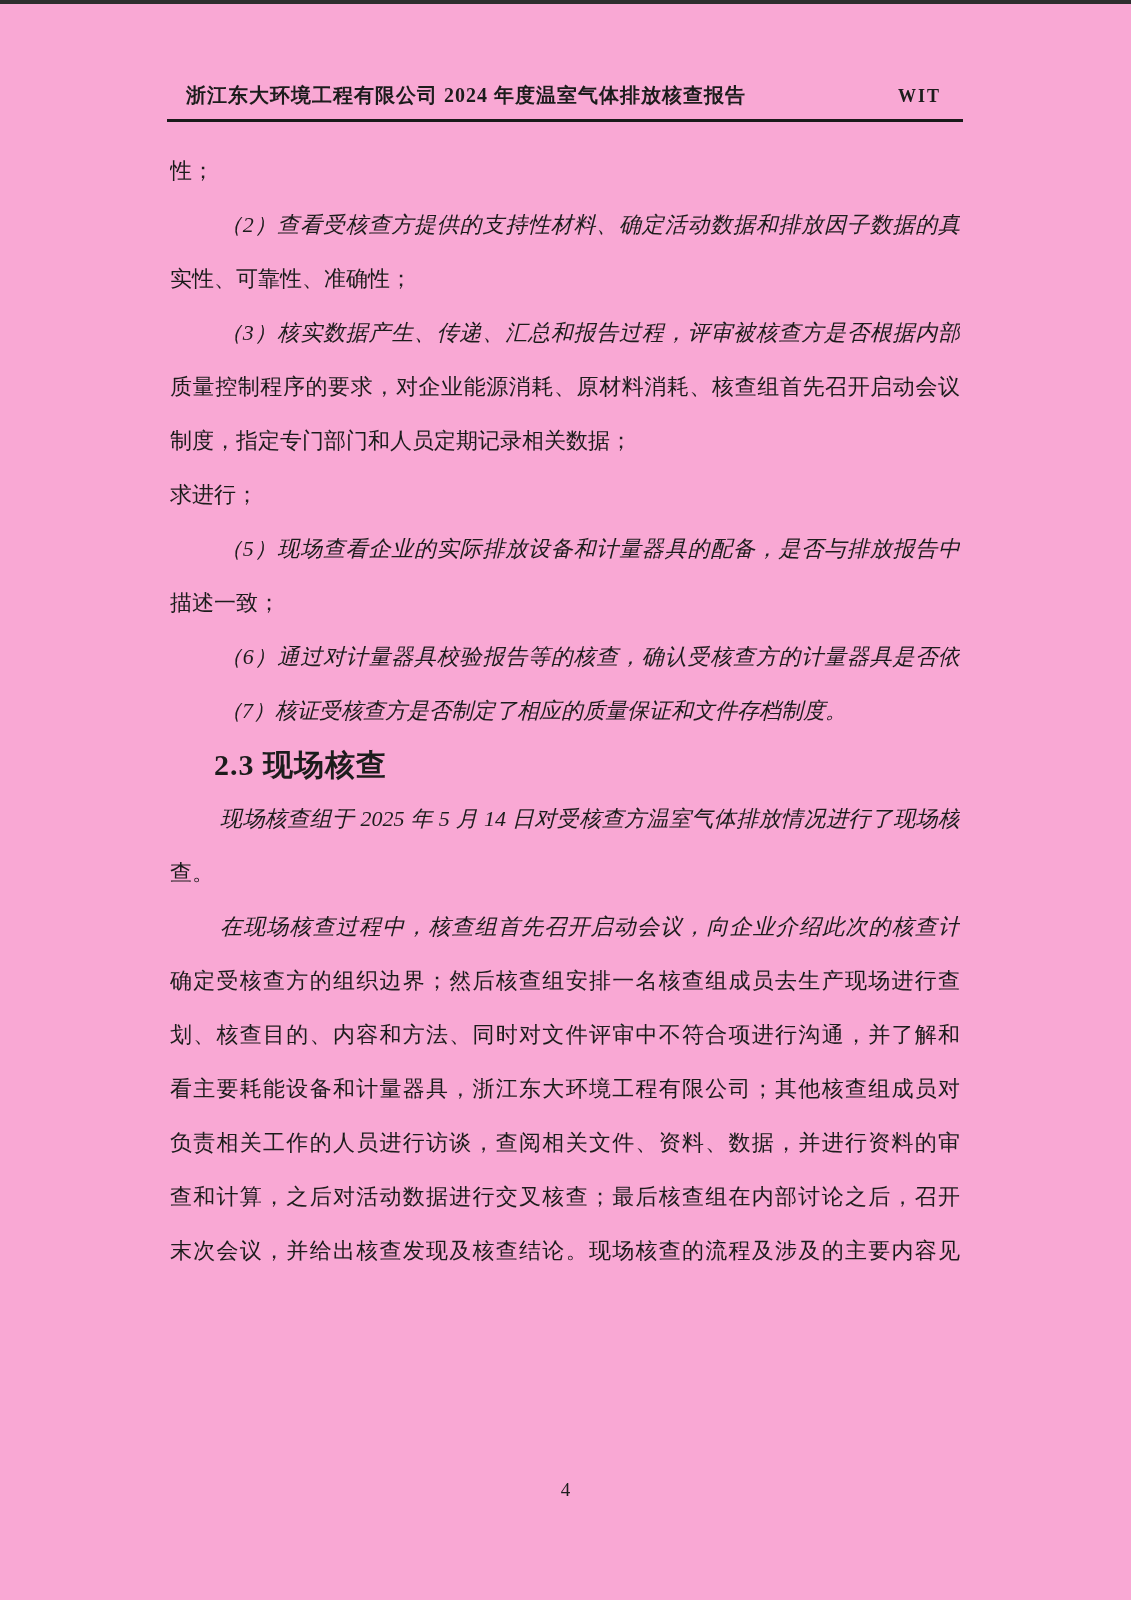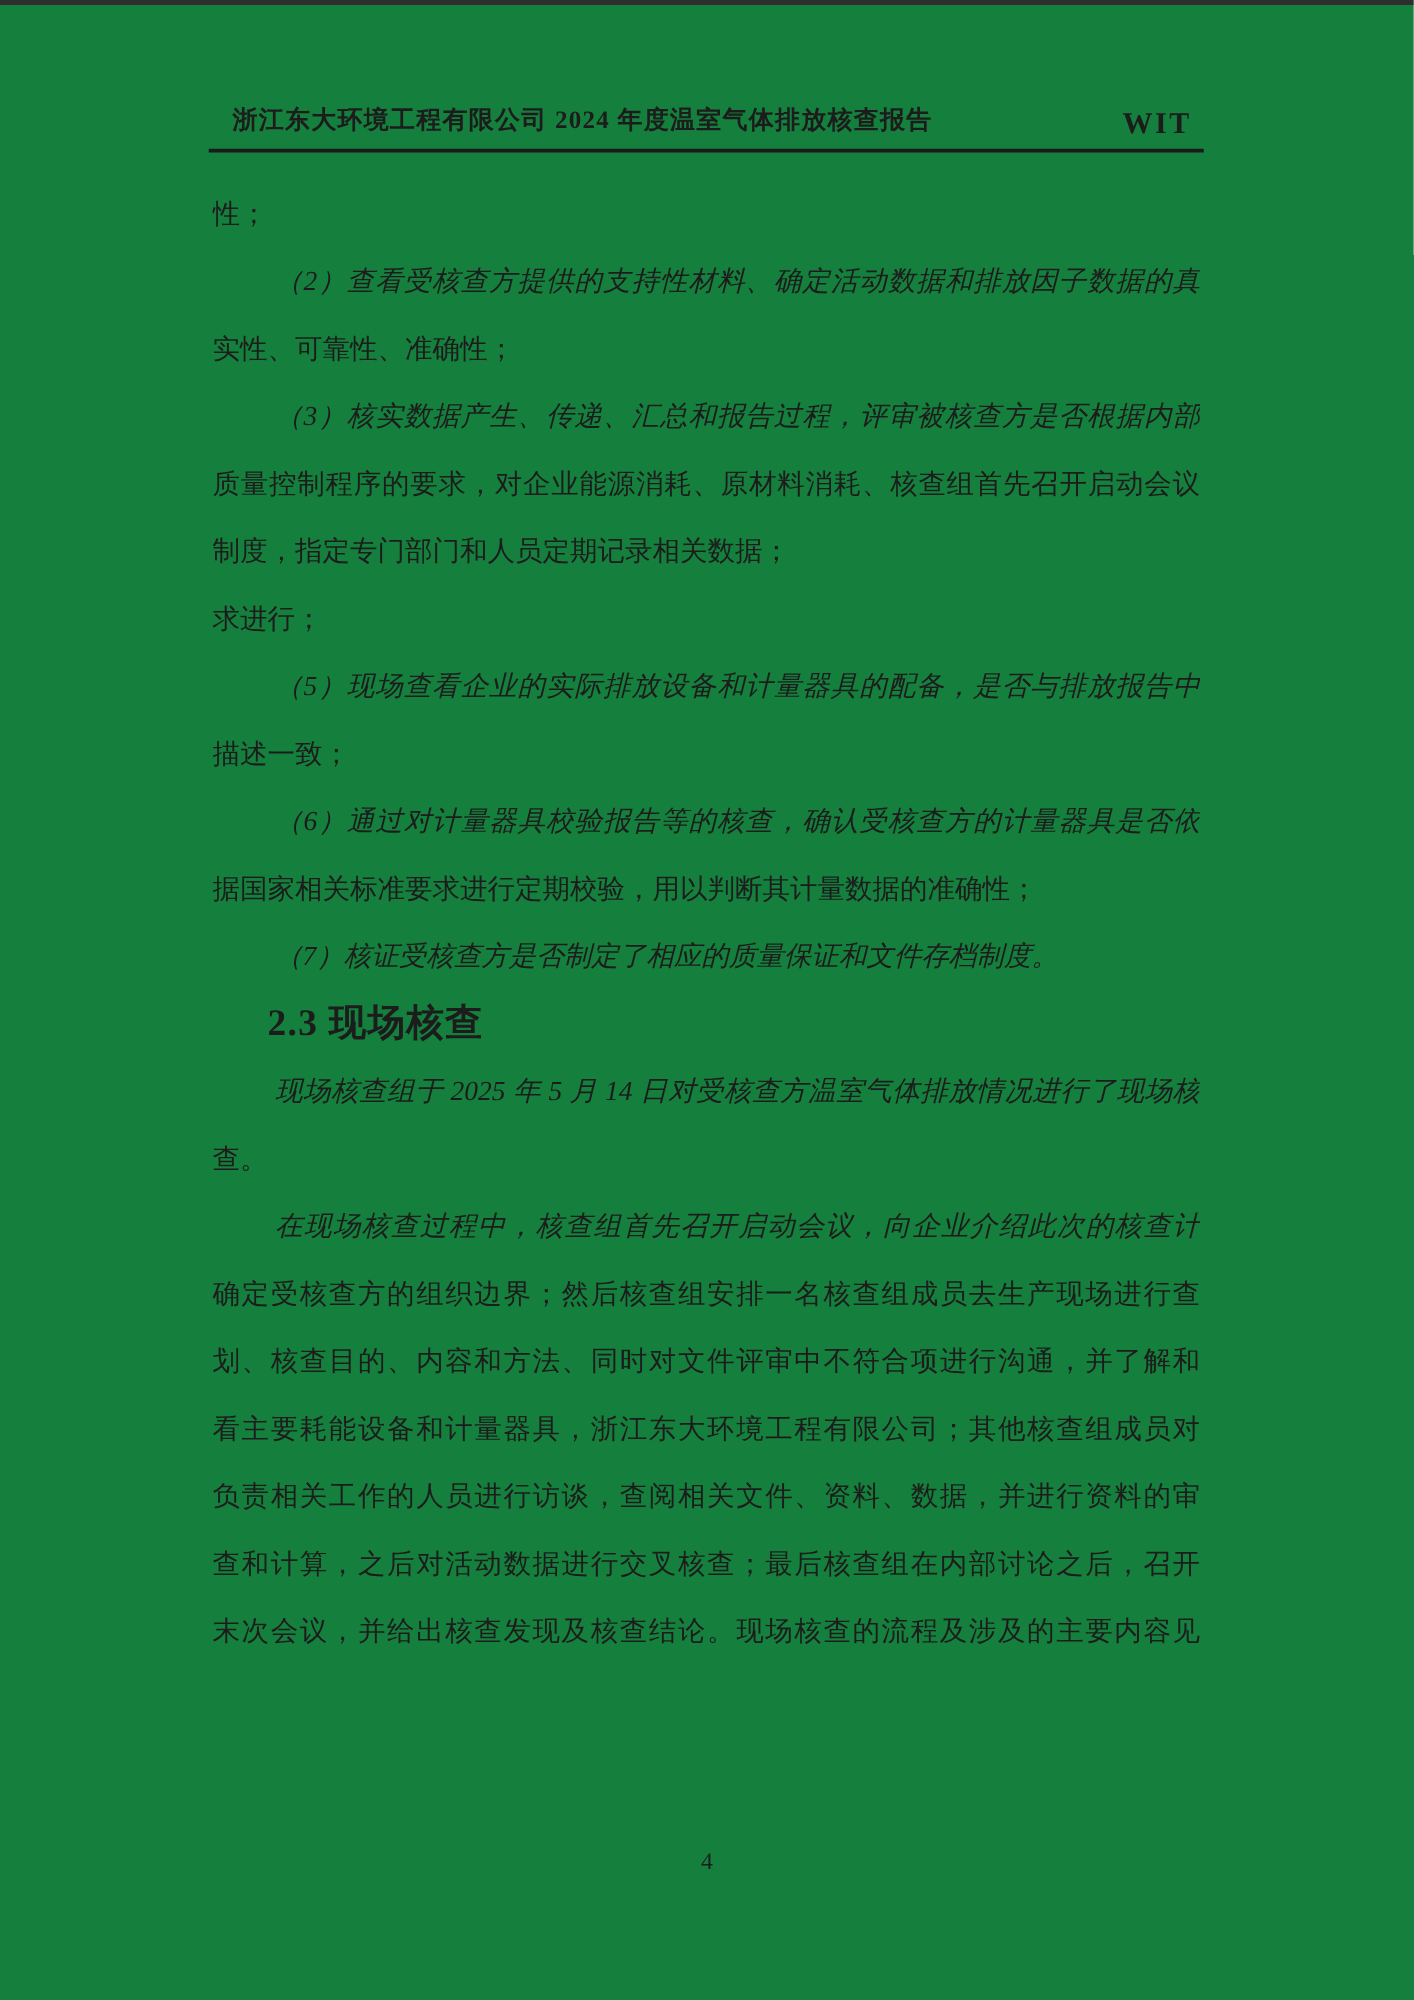--- a/index.html
+++ b/index.html
@@ -1,37 +1,37 @@
 <!DOCTYPE html>
 <html><head>
 <meta charset="utf-8">
 <style>
   html, body { margin: 0; padding: 0; background: #e8e8e8; }
   .page {
     position: relative;
     width: 1131px;
     height: 1600px;
     margin: 0 auto;
-    background: #15803d;
+    background: #f9a8d4;
     overflow: hidden;
     font-family: "Liberation Serif", "DejaVu Serif", serif;
     color: #1c1c1c;
   }
   .scan-edge-top {
     position: absolute; left: 0; top: 0; width: 100%; height: 4px;
     background: #2e2e2e;
   }
   .header-title {
     position: absolute; left: 186px; top: 82px;
     font-size: 20px; font-weight: 700; letter-spacing: 1px;
     white-space: nowrap;
   }
   .header-logo {
     position: absolute; left: 898px; top: 86px;
-    font-size: 24px; font-weight: 700; letter-spacing: 2px;
+    font-size: 18px; font-weight: 700; letter-spacing: 2px;
   }
   .header-rule {
     position: absolute; left: 167px; top: 119px;
     width: 796px; height: 3px; background: #1a1a1a;
   }
   .content {
     position: absolute; left: 170px; top: 144px; width: 790px;
   }
   .line {
     height: 54px; line-height: 54px;
@@ -69,21 +69,20 @@
     <div class="line">性；</div>
     <div class="line indent full">（2）查看受核查方提供的支持性材料、确定活动数据和排放因子数据的真</div>
     <div class="line">实性、可靠性、准确性；</div>
     <div class="line indent full">（3）核实数据产生、传递、汇总和报告过程，评审被核查方是否根据内部</div>
     <div class="line full">质量控制程序的要求，对企业能源消耗、原材料消耗、核查组首先召开启动会议</div>
     <div class="line">制度，指定专门部门和人员定期记录相关数据；</div>
     <div class="line">求进行；</div>
     <div class="line indent full">（5）现场查看企业的实际排放设备和计量器具的配备，是否与排放报告中</div>
     <div class="line">描述一致；</div>
     <div class="line indent full">（6）通过对计量器具校验报告等的核查，确认受核查方的计量器具是否依</div>
-    <div class="line">据国家相关标准要求进行定期校验，用以判断其计量数据的准确性；</div>
     <div class="line indent">（7）核证受核查方是否制定了相应的质量保证和文件存档制度。</div>
     <div class="line heading">2.3 现场核查</div>
     <div class="line indent full">现场核查组于 2025 年 5 月 14 日对受核查方温室气体排放情况进行了现场核</div>
     <div class="line">查。</div>
     <div class="line indent full">在现场核查过程中，核查组首先召开启动会议，向企业介绍此次的核查计</div>
     <div class="line full">确定受核查方的组织边界；然后核查组安排一名核查组成员去生产现场进行查</div>
     <div class="line full">划、核查目的、内容和方法、同时对文件评审中不符合项进行沟通，并了解和</div>
     <div class="line full">看主要耗能设备和计量器具，浙江东大环境工程有限公司；其他核查组成员对</div>
     <div class="line full">负责相关工作的人员进行访谈，查阅相关文件、资料、数据，并进行资料的审</div>
     <div class="line full">查和计算，之后对活动数据进行交叉核查；最后核查组在内部讨论之后，召开</div>

